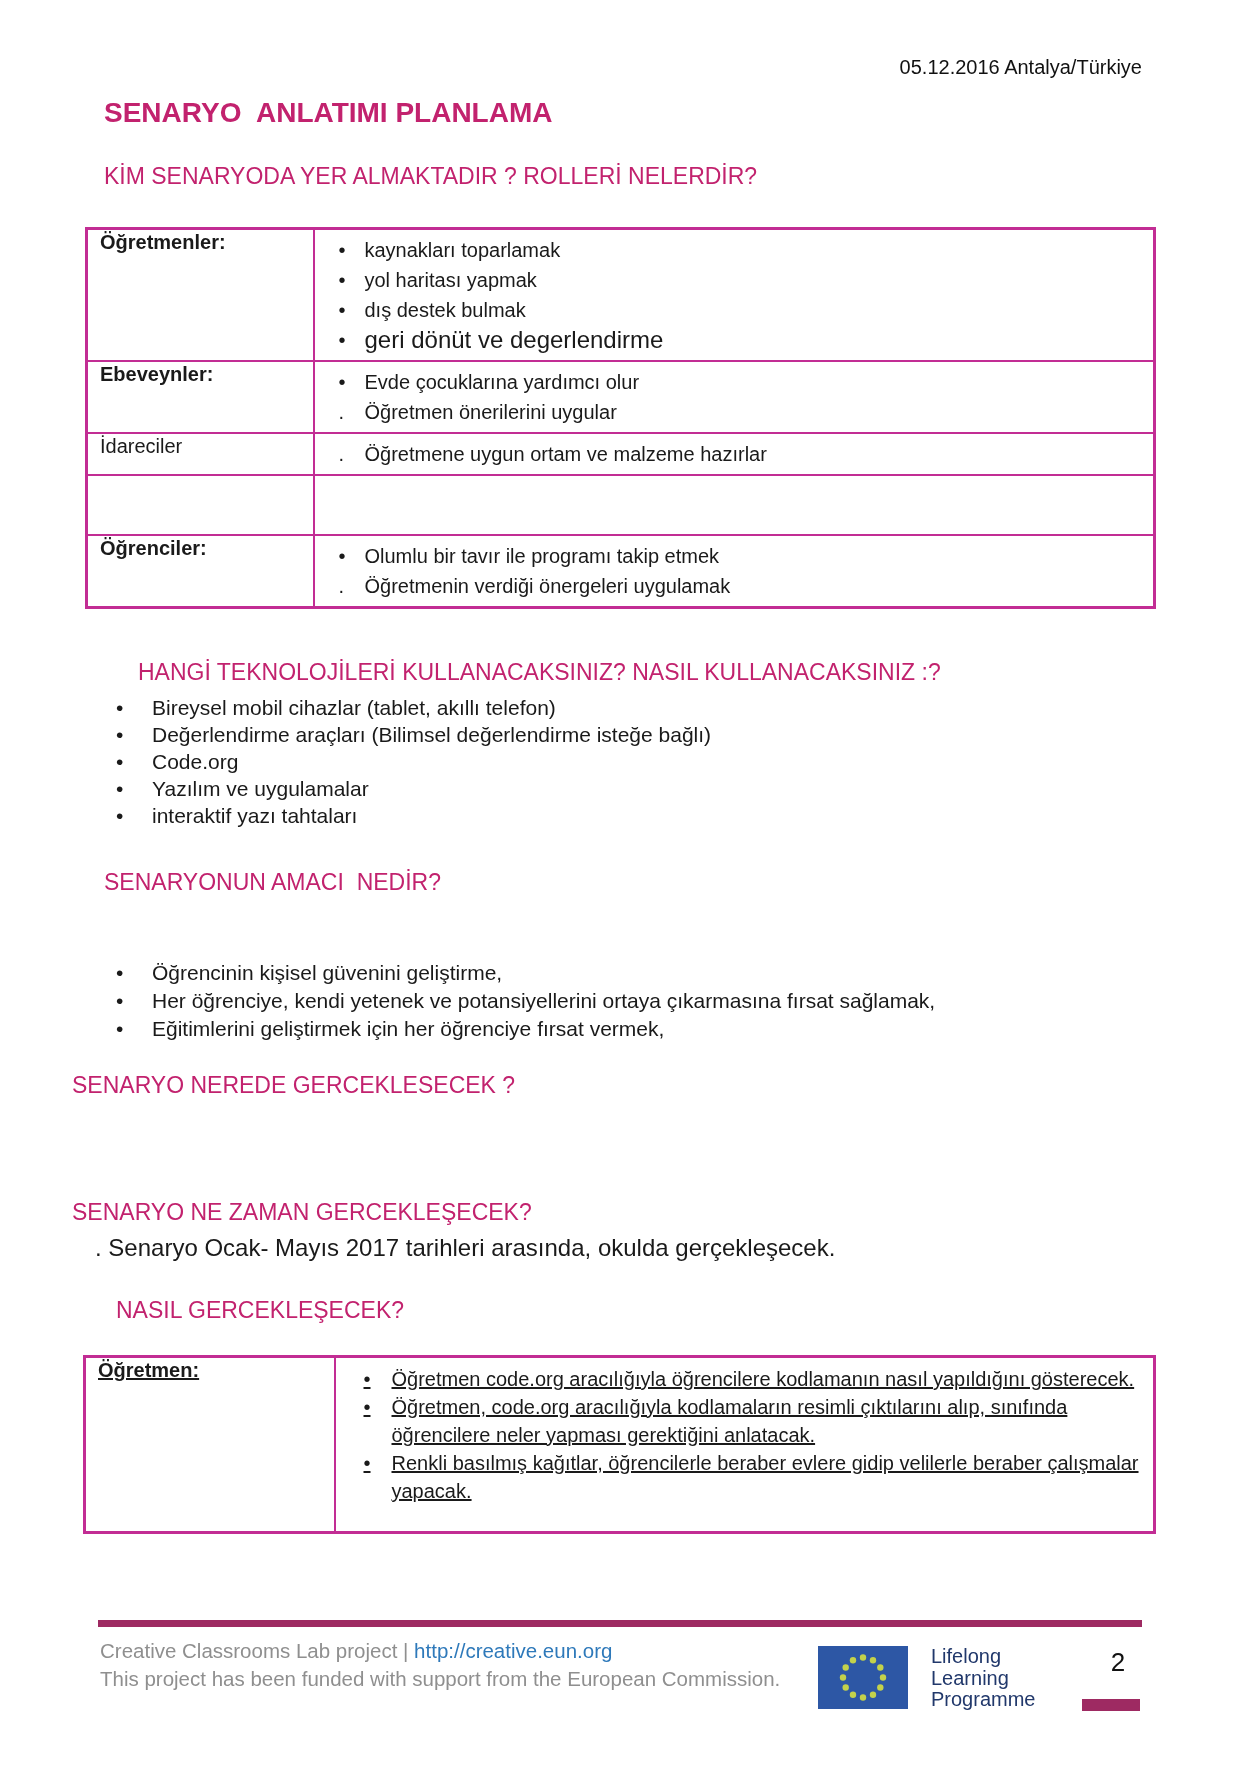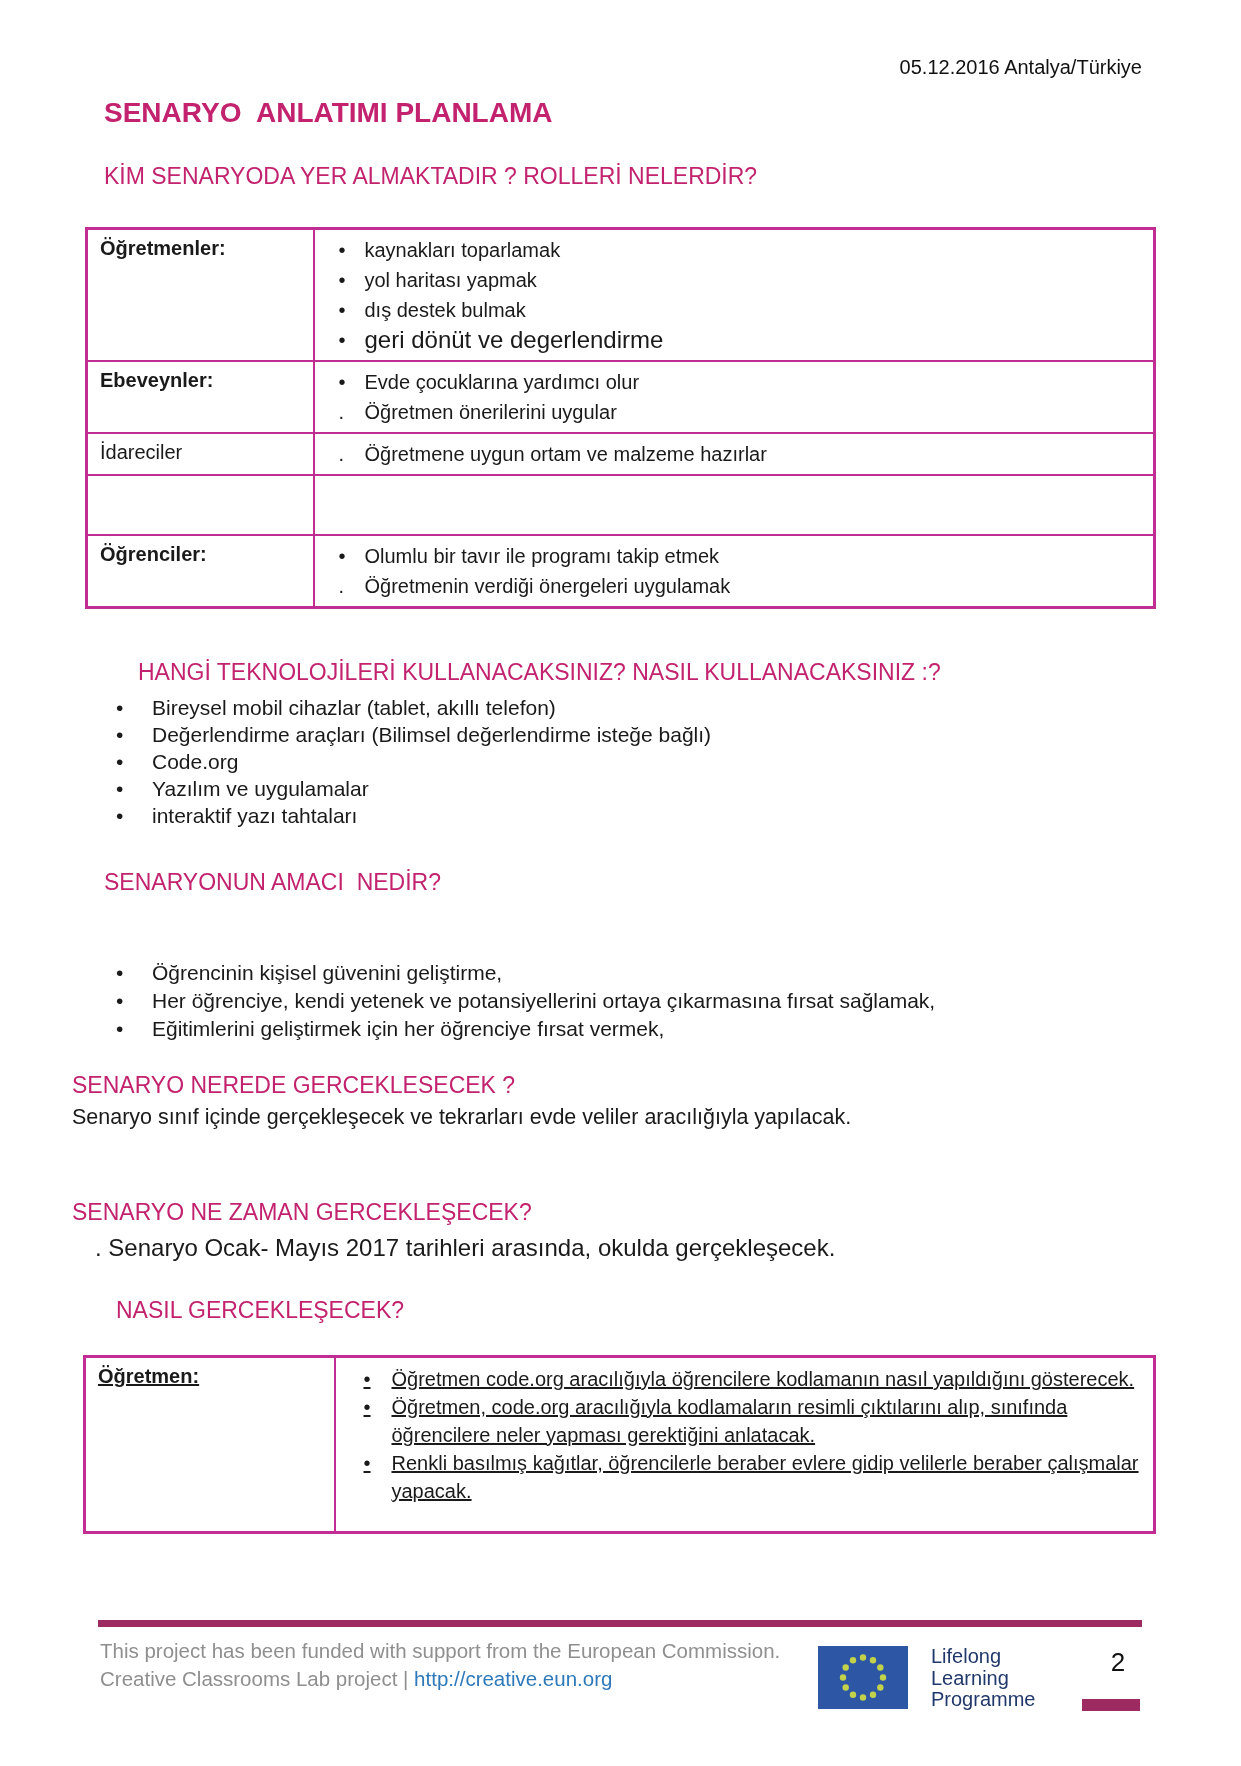--- a/index.html
+++ b/index.html
@@ -32,21 +32,21 @@
 
   .body-text{position:absolute;font-size:21.5px;color:var(--ink);}
   .p-intro{top:903px;left:98px;}
   .p-where{top:1105px;left:72px;}
   .p-when{top:1234px;left:95px;font-size:24px;}
 
   table.doc{border-collapse:collapse;background:#fff;}
   table.doc td{border:2px solid var(--magenta);vertical-align:top;}
   table.t1{top:227px;left:85px;border:3px solid var(--magenta);}
   table.t2{top:1355px;left:83px;border:3px solid var(--magenta);text-decoration:underline;}
-  td.label-cell{width:227px;padding:7px 12px;font-size:20px;}
+  td.label-cell{width:227px;padding:1px 12px;font-size:20px;}
   td.label-cell.bold{font-weight:bold;}
   .t1 td.items-cell{width:841px;padding:5px 6px;font-size:20px;}
   .t2 td.label-cell{width:250px;}
   .t2 td.items-cell{width:820px;padding:7px 6px;font-size:20px;}
   .r1 td{height:122px;} .r2 td{height:72px;} .r3 td{height:32px;}
   .r4 td{height:60px;} .r5 td{height:64px;}
   .t2 tr td{height:176px;}
   .bullet-row{display:flex;line-height:30px;}
   .t2 .bullet-row{line-height:28px;}
   .bullet-row .m{flex:none;width:44px;padding-left:18px;}
@@ -179,21 +179,20 @@
       <span class="m">•</span>
       <span class="t">Her öğrenciye, kendi yetenek ve potansiyellerini ortaya çıkarmasına fırsat sağlamak,</span>
     </li>
     <li>
       <span class="m">•</span>
       <span class="t">Eğitimlerini geliştirmek için her öğrenciye fırsat vermek,</span>
     </li>
   </ul>
 
   <div class="heading h-where">SENARYO NEREDE GERCEKLESECEK ?</div>
-  <div class="body-text p-where">Senaryo sınıf içinde gerçekleşecek ve tekrarları evde veliler aracılığıyla yapılacak.</div>
 
   <div class="heading h-when">SENARYO NE ZAMAN GERCEKLEŞECEK?</div>
   <div class="body-text p-when">. Senaryo Ocak- Mayıs 2017 tarihleri arasında, okulda gerçekleşecek.</div>
 
   <div class="heading h-how">NASIL GERCEKLEŞECEK?</div>
 
   <table class="abs doc t2">
     <tbody>
         <tr>
       <td class="label-cell bold">Öğretmen:</td>
@@ -211,22 +210,22 @@
           <span class="t">Renkli basılmış kağıtlar, öğrencilerle beraber evlere gidip velilerle beraber çalışmalar yapacak.</span>
         </div>
       </td>
     </tr>
   </tbody>
     </table>
 
   <div class="abs footer-line"></div>
 
   <div class="abs footer-text">
+    <div><span>Creative Classrooms Lab project</span> <span>|</span> <a href="#">http://creative.eun.org</a></div>
     <div>This project has been funded with support from the European Commission.</div>
-    <div><span>Creative Classrooms Lab project</span> <span>|</span> <a href="#">http://creative.eun.org</a></div>
   </div>
 
   <svg class="abs eu-flag" viewBox="0 0 90 63" xmlns="http://www.w3.org/2000/svg">
     <rect x="0" y="0" width="90" height="63" fill="#2d57a5"></rect>
     <g fill="#c3d24b">
       <circle cx="45" cy="11.5" r="3.2"></circle>
       <circle cx="55" cy="14.2" r="3.2"></circle>
       <circle cx="62.3" cy="21.5" r="3.2"></circle>
       <circle cx="65" cy="31.5" r="3.2"></circle>
       <circle cx="62.3" cy="41.5" r="3.2"></circle>

